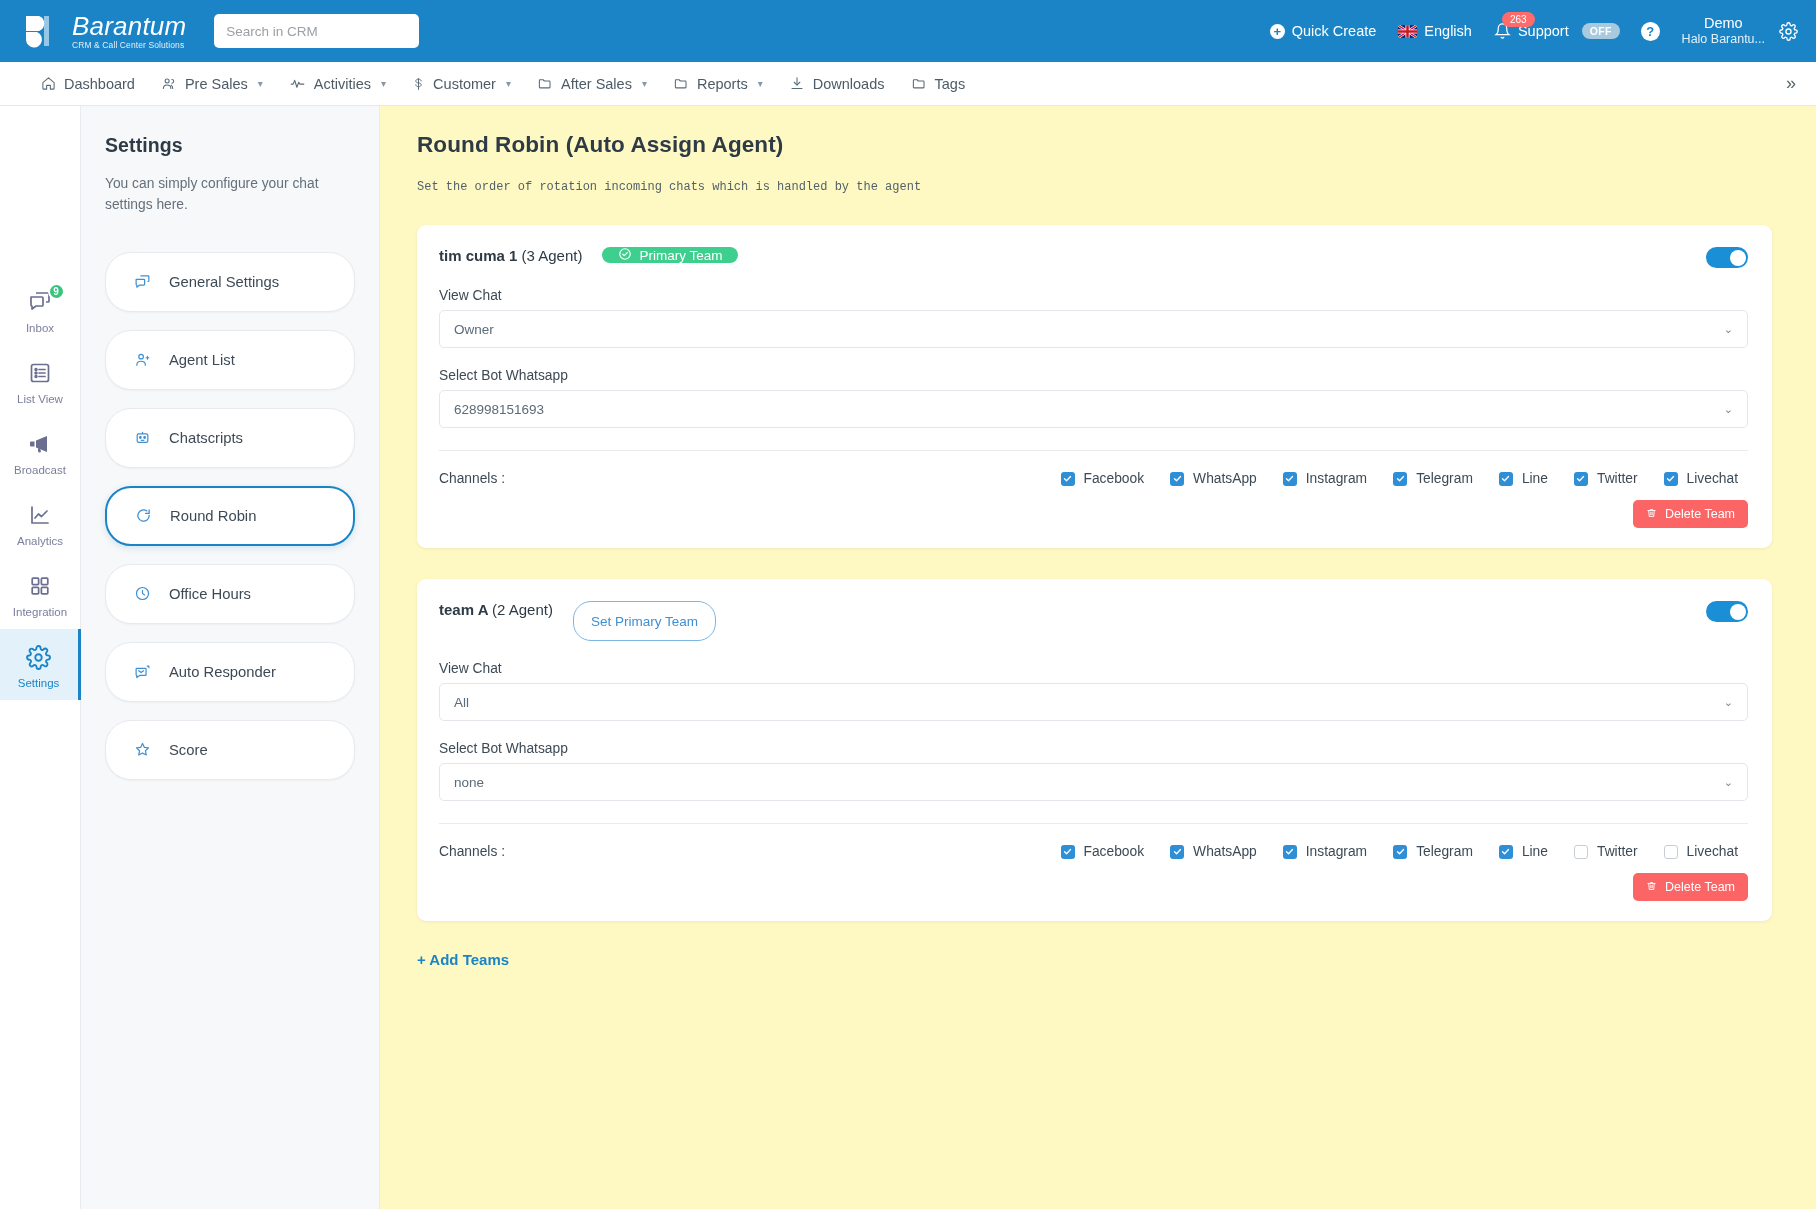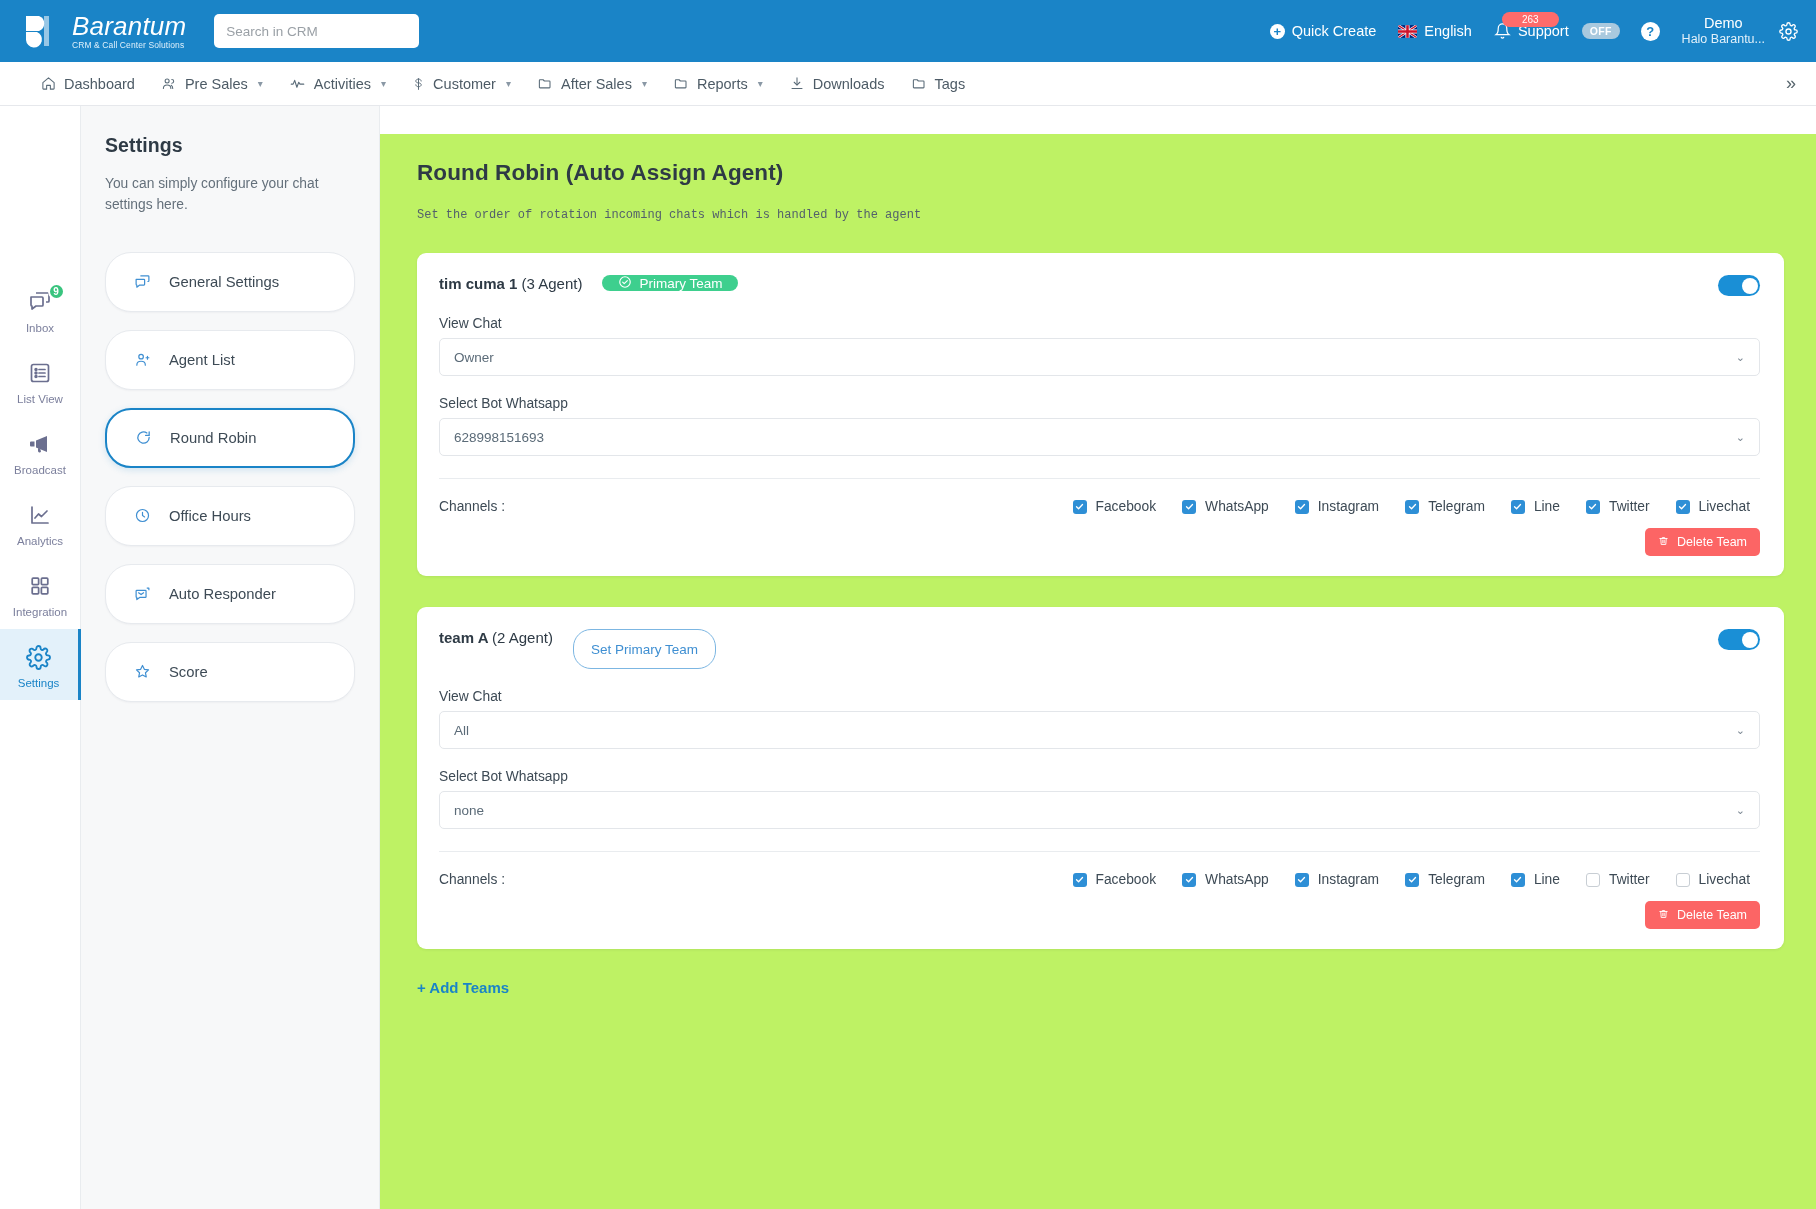--- a/index.html
+++ b/index.html
@@ -58,21 +58,21 @@
     justify-content: center; line-height: 1;
   }
   .flag {
     width: 19px; height: 13px; border-radius: 2px; overflow: hidden;
     display: block; flex: none;
   }
   .bell-wrap { position: relative; display: flex; align-items: center; }
   .badge-count {
     position: absolute; top: -10px; left: 8px;
     background: #ff6b6b; color: #fff; font-size: 10px;
-    border-radius: 9px; padding: 1px 20px; line-height: 1.3;
+    border-radius: 9px; padding: 1px 8px; line-height: 1.3;
     font-weight: 500;
   }
   .off-pill {
     background: #a9c9de; color: #fff; font-size: 10.5px;
     font-weight: 700; border-radius: 10px; padding: 2px 8px;
     margin-left: 6px; letter-spacing: .3px;
   }
   .help-circle {
     width: 19px; height: 19px; border-radius: 50%; background: #fff;
     color: #1a84c7; font-size: 13px; font-weight: 700;
@@ -155,23 +155,22 @@
   }
   .menu-item .m-ico { color: #3f8fd2; display: flex; align-items: center; }
   .menu-item .m-label { font-size: 14.8px; color: #3d4a55; }
   .menu-item.active {
     border: 2px solid #1a84c7;
     box-shadow: 0 2px 7px rgba(26,132,199,.18);
   }
 
   
   .main {
-    flex: 1; background: #bef264; padding: 26px 32px 0 37px;
+    flex: 1; background: #fef9c3; padding: 26px 44px 0 37px;
     overflow: hidden;
-    margin-top: 28px;
   }
   .page-title {
     font-size: 22.5px; font-weight: 700; color: #2e3a45; letter-spacing: .1px;
   }
   .page-sub {
     font-size: 12px; color: #53606b; margin-top: 22px; font-family: Liberation Mono, monospace;
   }
 
   .team-card {
     background: #fff; border-radius: 9px; margin-top: 31px;
@@ -486,20 +485,32 @@
         <span class="m-ico">
           <svg width="17" height="17" viewBox="0 0 24 24" fill="none" stroke="#3f8fd2" stroke-width="1.7" stroke-linecap="round">
             <circle cx="10" cy="8" r="3.2"></circle>
               <path d="M4 20c0-3.3 2.7-5.5 6-5.5s6 2.2 6 5.5"></path>
             <path d="M17 9.5h4M19 7.5v4"></path>
           </svg>
         </span>
         <span class="m-label">Agent List</span>
       </div>
 
+      <div class="menu-item">
+        <span class="m-ico">
+          <svg width="17" height="17" viewBox="0 0 24 24" fill="none" stroke="#3f8fd2" stroke-width="1.7" stroke-linejoin="round">
+            <rect x="4.5" y="7" width="15" height="12" rx="2"></rect>
+            <path d="M12 4v3"></path>
+              <circle cx="9" cy="12" r="1.1" fill="#3f8fd2"></circle>
+              <circle cx="15" cy="12" r="1.1" fill="#3f8fd2"></circle>
+            <path d="M9.5 16h5"></path>
+          </svg>
+        </span>
+        <span class="m-label">Chatscripts</span>
+      </div>
 
       <div class="menu-item active">
         <span class="m-ico">
           <svg width="17" height="17" viewBox="0 0 24 24" fill="none" stroke="#3f8fd2" stroke-width="1.8" stroke-linecap="round">
             <path d="M20 12a8 8 0 1 1-3.2-6.4"></path>
             <path d="M20 4v5h-5"></path>
           </svg>
         </span>
         <span class="m-label">Round Robin</span>
       </div>

